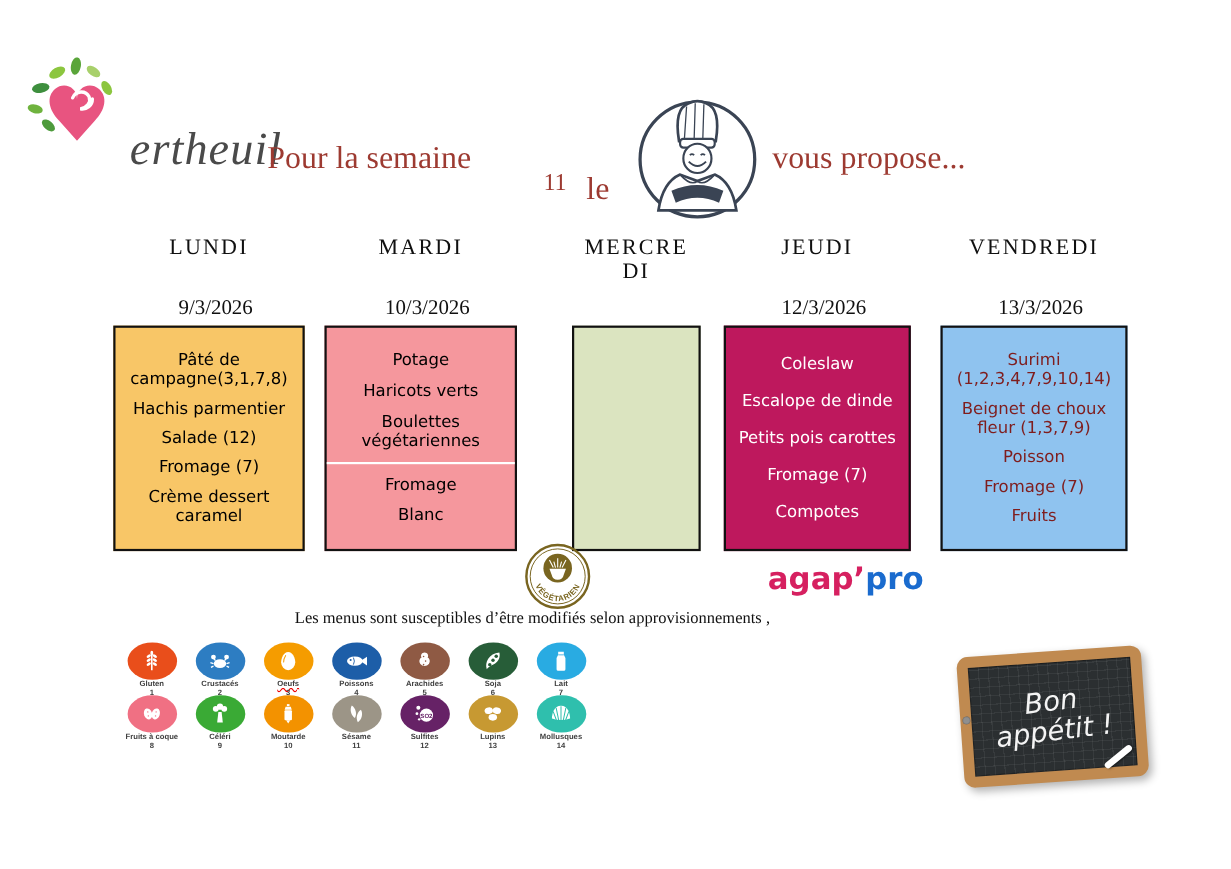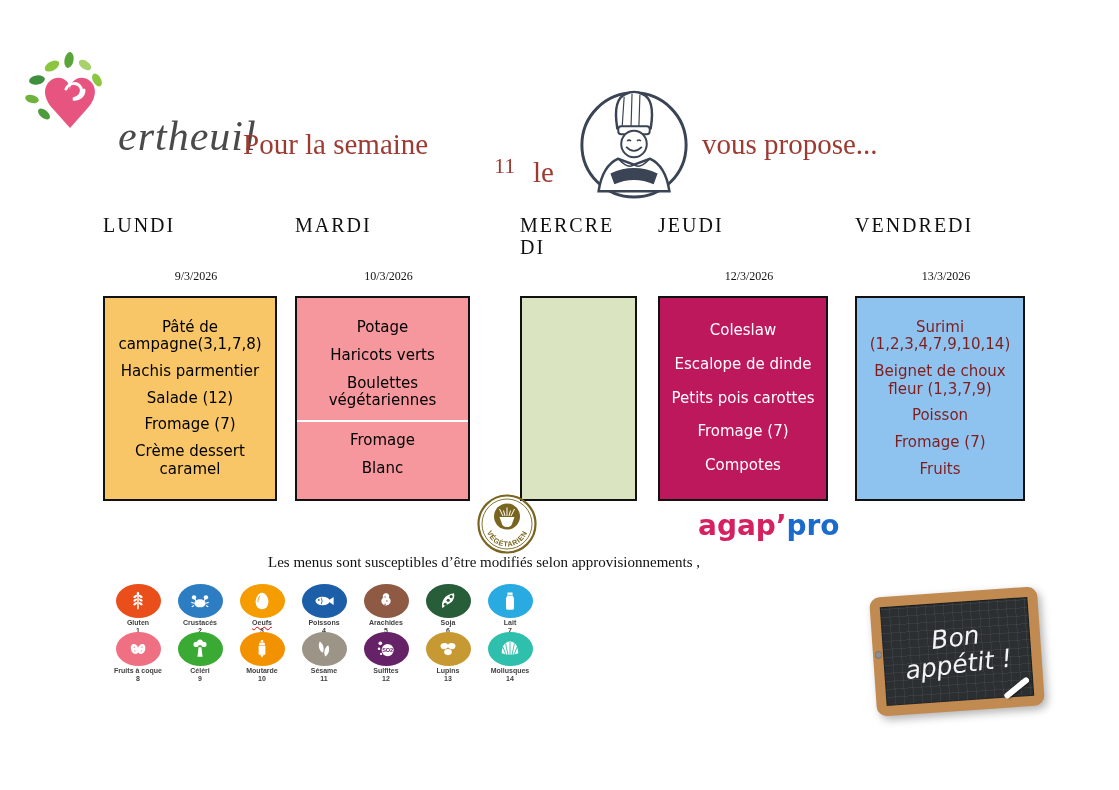--- a/index.html
+++ b/index.html
@@ -22,25 +22,25 @@
   #title-3{left:702px;top:128px;text-align:center;}
   .chef{position:absolute;left:575px;top:84px;width:118px;height:118px;}
 
   
   .day{position:absolute;top:214px;height:290px;}
   #day-0{left:103px;width:174px;}
   #day-1{left:295px;width:175px;text-decoration:underline;}
   #day-2{left:520px;width:117px;}
   #day-3{left:658px;width:170px;}
   #day-4{left:855px;width:170px;}
-  .day-label{position:absolute;top:0;left:0;right:0;
+  .day-label{position:absolute;top:0;left:0;right:0;text-align:center;
     font-family:"Liberation Serif",serif;font-size:20px;letter-spacing:2px;
     color:#101010;line-height:1.1;}
   .day-date{position:absolute;top:55px;left:12px;right:0;text-align:center;
-    font-family:"Liberation Serif",serif;font-size:12px;color:#101010;}
+    font-family:"Liberation Serif",serif;font-size:19px;color:#101010;}
   .menu-box{position:absolute;top:82px;left:0;right:0;height:205px;
     border:2px solid #111;box-sizing:border-box;display:flex;}
   .menu-items{flex:1;display:flex;flex-direction:column;
     justify-content:space-around;padding:16px 6px;
     font-family:"DejaVu Sans",sans-serif;font-size:15px;line-height:1.18;
     text-align:center;}
   .menu-divider{height:2px;background:#fff;margin:0 -6px;}
 
   
   .veg-badge{position:absolute;left:476px;top:493px;width:62px;height:62px;}

